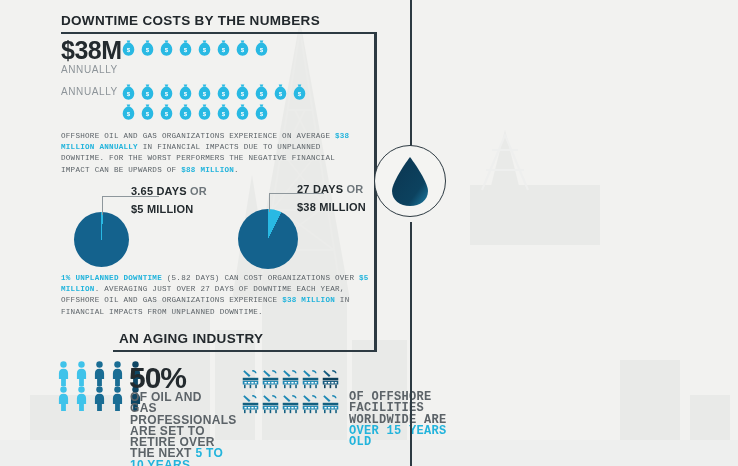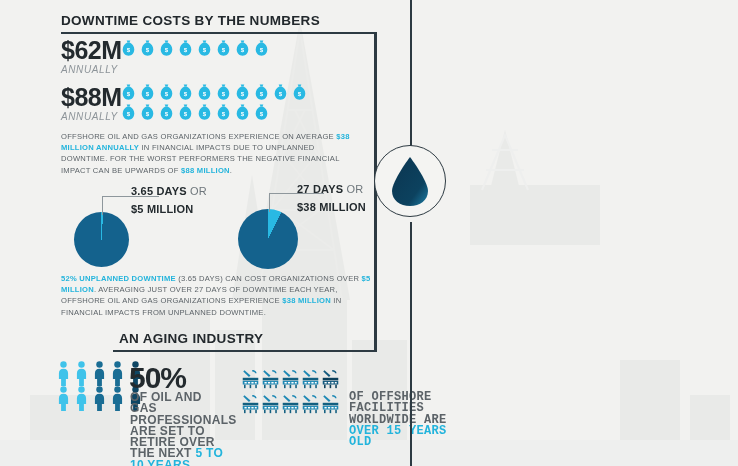--- a/index.html
+++ b/index.html
@@ -24,48 +24,48 @@
   .hdr1{position:absolute;left:30px;top:13px;}
   .rule1{position:absolute;left:30px;top:32px;width:315px;height:2px;background:#2d3a42;}
 
   
   .bracket{position:absolute;left:343px;top:32px;width:3px;height:319px;background:#2d3a42;}
   .bracket-bot{position:absolute;left:82px;top:350px;width:264px;height:2px;background:#2d3a42;}
   .hdr2{position:absolute;left:88px;top:331px;}
 
   .bigmoney{position:absolute;font-weight:bold;}
   .bigmoney .amt{font-size:25px;color:#232a2e;letter-spacing:-.5px;line-height:25px;display:block;}
-  .bigmoney .ann{font-size:10px;color:#8d9499;font-weight:normal;letter-spacing:.6px;display:block;margin-top:1px;font-style:italic;}
+  .bigmoney .ann{font-size:10px;color:#8d9499;font-weight:normal;letter-spacing:.6px;display:block;margin-top:1px;}
   .m1{left:30px;top:38px;}
   .m2{left:30px;top:85px;}
 
   .bagrow{position:absolute;display:flex;flex-wrap:wrap;width:180px;gap:3px 4px;}
   .bags1{left:90px;top:40px;width:190px;}
   .bags2{left:90px;top:84px;width:190px;}
 
   .bodytxt{
     position:absolute;font-size:7.6px;line-height:11.2px;
-    letter-spacing:.25px;color:#5c6368;
+    letter-spacing:.25px;color:#5c6368;font-family:Liberation Mono, monospace;
   }
   .hl{color:#23b4dc;font-weight:bold;}
   .p1{left:30px;top:131px;width:300px;}
 
   
   .pie{position:absolute;border-radius:50%;}
   .pie1{left:43px;top:212px;width:55px;height:55px;
     background:conic-gradient(from 0deg,#29b9e3 0deg 3.6deg,#14628d 3.6deg 360deg);}
   .pie2{left:207px;top:209px;width:60px;height:60px;
     background:conic-gradient(from 0deg,#29b9e3 0deg 26.6deg,#14628d 26.6deg 360deg);}
 
   .leader{position:absolute;border-left:1.5px solid #8e979c;border-top:1.5px solid #8e979c;}
   .ld1{left:71px;top:196px;width:56px;height:18px;}
   .ld2{left:238px;top:193px;width:54px;height:18px;}
 
   .calloutA{position:absolute;font-size:11px;font-weight:bold;color:#232a2e;letter-spacing:.2px;}
-  .calloutA .lt{font-weight:normal;color:#6e767b;}
+  .calloutA .lt{font-weight:bold;color:#6e767b;}
   .c1a{left:100px;top:185px;}
   .c1b{left:100px;top:203px;}
   .c2a{left:266px;top:183px;}
   .c2b{left:266px;top:201px;}
 
   .p2{left:30px;top:273px;width:310px;}
 
   
   .peoplegrid{position:absolute;left:25px;top:361px;display:grid;
     grid-template-columns:repeat(5,15px);grid-template-rows:repeat(2,25px);gap:0 3px;}
@@ -123,21 +123,21 @@
 
   <div class="left">
 
     <div class="sec-title hdr1">DOWNTIME COSTS BY THE NUMBERS</div>
     <div class="rule1"></div>
     <div class="bracket"></div>
     <div class="bracket-bot"></div>
     <div class="sec-title hdr2">AN AGING INDUSTRY</div>
 
     <div class="bigmoney m1">
-      <span class="amt">$62M</span>
+      <span class="amt">$38M</span>
       <span class="ann">ANNUALLY</span>
     </div>
     <div class="bagrow bags1">
         <svg viewBox="0 0 24 28" width="15" height="17">
           <path d="M9 1h6l-1.4 3.2h-3.2z" fill="#29b9e3"></path>
           <path d="M10 4.2h4c4.4 2 7.5 6.6 7.5 11.6 0 6.2-4 10.2-9.5 10.2S2.5 22 2.5 15.8C2.5 10.8 5.6 6.2 10 4.2z" fill="#29b9e3"></path>
           <text x="12" y="20" font-size="10" fill="#ffffff" text-anchor="middle" font-family="Liberation Sans, sans-serif" font-weight="bold">$</text>
         </svg>
         <svg viewBox="0 0 24 28" width="15" height="17">
           <path d="M9 1h6l-1.4 3.2h-3.2z" fill="#29b9e3"></path>
@@ -170,21 +170,20 @@
           <text x="12" y="20" font-size="10" fill="#ffffff" text-anchor="middle" font-family="Liberation Sans, sans-serif" font-weight="bold">$</text>
         </svg>
         <svg viewBox="0 0 24 28" width="15" height="17">
           <path d="M9 1h6l-1.4 3.2h-3.2z" fill="#29b9e3"></path>
           <path d="M10 4.2h4c4.4 2 7.5 6.6 7.5 11.6 0 6.2-4 10.2-9.5 10.2S2.5 22 2.5 15.8C2.5 10.8 5.6 6.2 10 4.2z" fill="#29b9e3"></path>
           <text x="12" y="20" font-size="10" fill="#ffffff" text-anchor="middle" font-family="Liberation Sans, sans-serif" font-weight="bold">$</text>
         </svg>
       </div>
 
     <div class="bigmoney m2">
-      <span class="amt">$88M</span>
       <span class="ann">ANNUALLY</span>
     </div>
     <div class="bagrow bags2">
         <svg viewBox="0 0 24 28" width="15" height="17">
           <path d="M9 1h6l-1.4 3.2h-3.2z" fill="#29b9e3"></path>
           <path d="M10 4.2h4c4.4 2 7.5 6.6 7.5 11.6 0 6.2-4 10.2-9.5 10.2S2.5 22 2.5 15.8C2.5 10.8 5.6 6.2 10 4.2z" fill="#29b9e3"></path>
           <text x="12" y="20" font-size="10" fill="#ffffff" text-anchor="middle" font-family="Liberation Sans, sans-serif" font-weight="bold">$</text>
         </svg>
         <svg viewBox="0 0 24 28" width="15" height="17">
           <path d="M9 1h6l-1.4 3.2h-3.2z" fill="#29b9e3"></path>
@@ -282,21 +281,21 @@
     </div>
     <div class="calloutA c1b">$5 MILLION</div>
 
     <div class="pie pie2"></div>
     <div class="leader ld2"></div>
     <div class="calloutA c2a">
       <span>27 DAYS</span><span class="lt"> OR</span>
     </div>
     <div class="calloutA c2b">$38 MILLION</div>
 
-    <div class="bodytxt p2"><span class="hl">52% UNPLANNED DOWNTIME</span><span> (3.65 DAYS) CAN COST ORGANIZATIONS OVER </span><span class="hl">$5 MILLION</span><span>. AVERAGING JUST OVER 27 DAYS OF DOWNTIME EACH YEAR, OFFSHORE OIL AND GAS ORGANIZATIONS EXPERIENCE </span><span class="hl">$38 MILLION</span><span> IN FINANCIAL IMPACTS FROM UNPLANNED DOWNTIME.</span></div>
+    <div class="bodytxt p2"><span class="hl">1% UNPLANNED DOWNTIME</span><span> (5.82 DAYS) CAN COST ORGANIZATIONS OVER </span><span class="hl">$5 MILLION</span><span>. AVERAGING JUST OVER 27 DAYS OF DOWNTIME EACH YEAR, OFFSHORE OIL AND GAS ORGANIZATIONS EXPERIENCE </span><span class="hl">$38 MILLION</span><span> IN FINANCIAL IMPACTS FROM UNPLANNED DOWNTIME.</span></div>
 
     <div class="peoplegrid">
         <svg viewBox="0 0 14 24" width="15" height="25">
           <circle cx="7" cy="3.4" r="3.1" fill="#3fc3ea"></circle>
           <path d="M7 7.4c-3 0-4.4 1.8-4.4 4.6v5.2h2.1V24h4.6v-6.8h2.1V12c0-2.8-1.4-4.6-4.4-4.6z" fill="#3fc3ea"></path>
         </svg>
         <svg viewBox="0 0 14 24" width="15" height="25">
           <circle cx="7" cy="3.4" r="3.1" fill="#3fc3ea"></circle>
           <path d="M7 7.4c-3 0-4.4 1.8-4.4 4.6v5.2h2.1V24h4.6v-6.8h2.1V12c0-2.8-1.4-4.6-4.4-4.6z" fill="#3fc3ea"></path>
         </svg>

